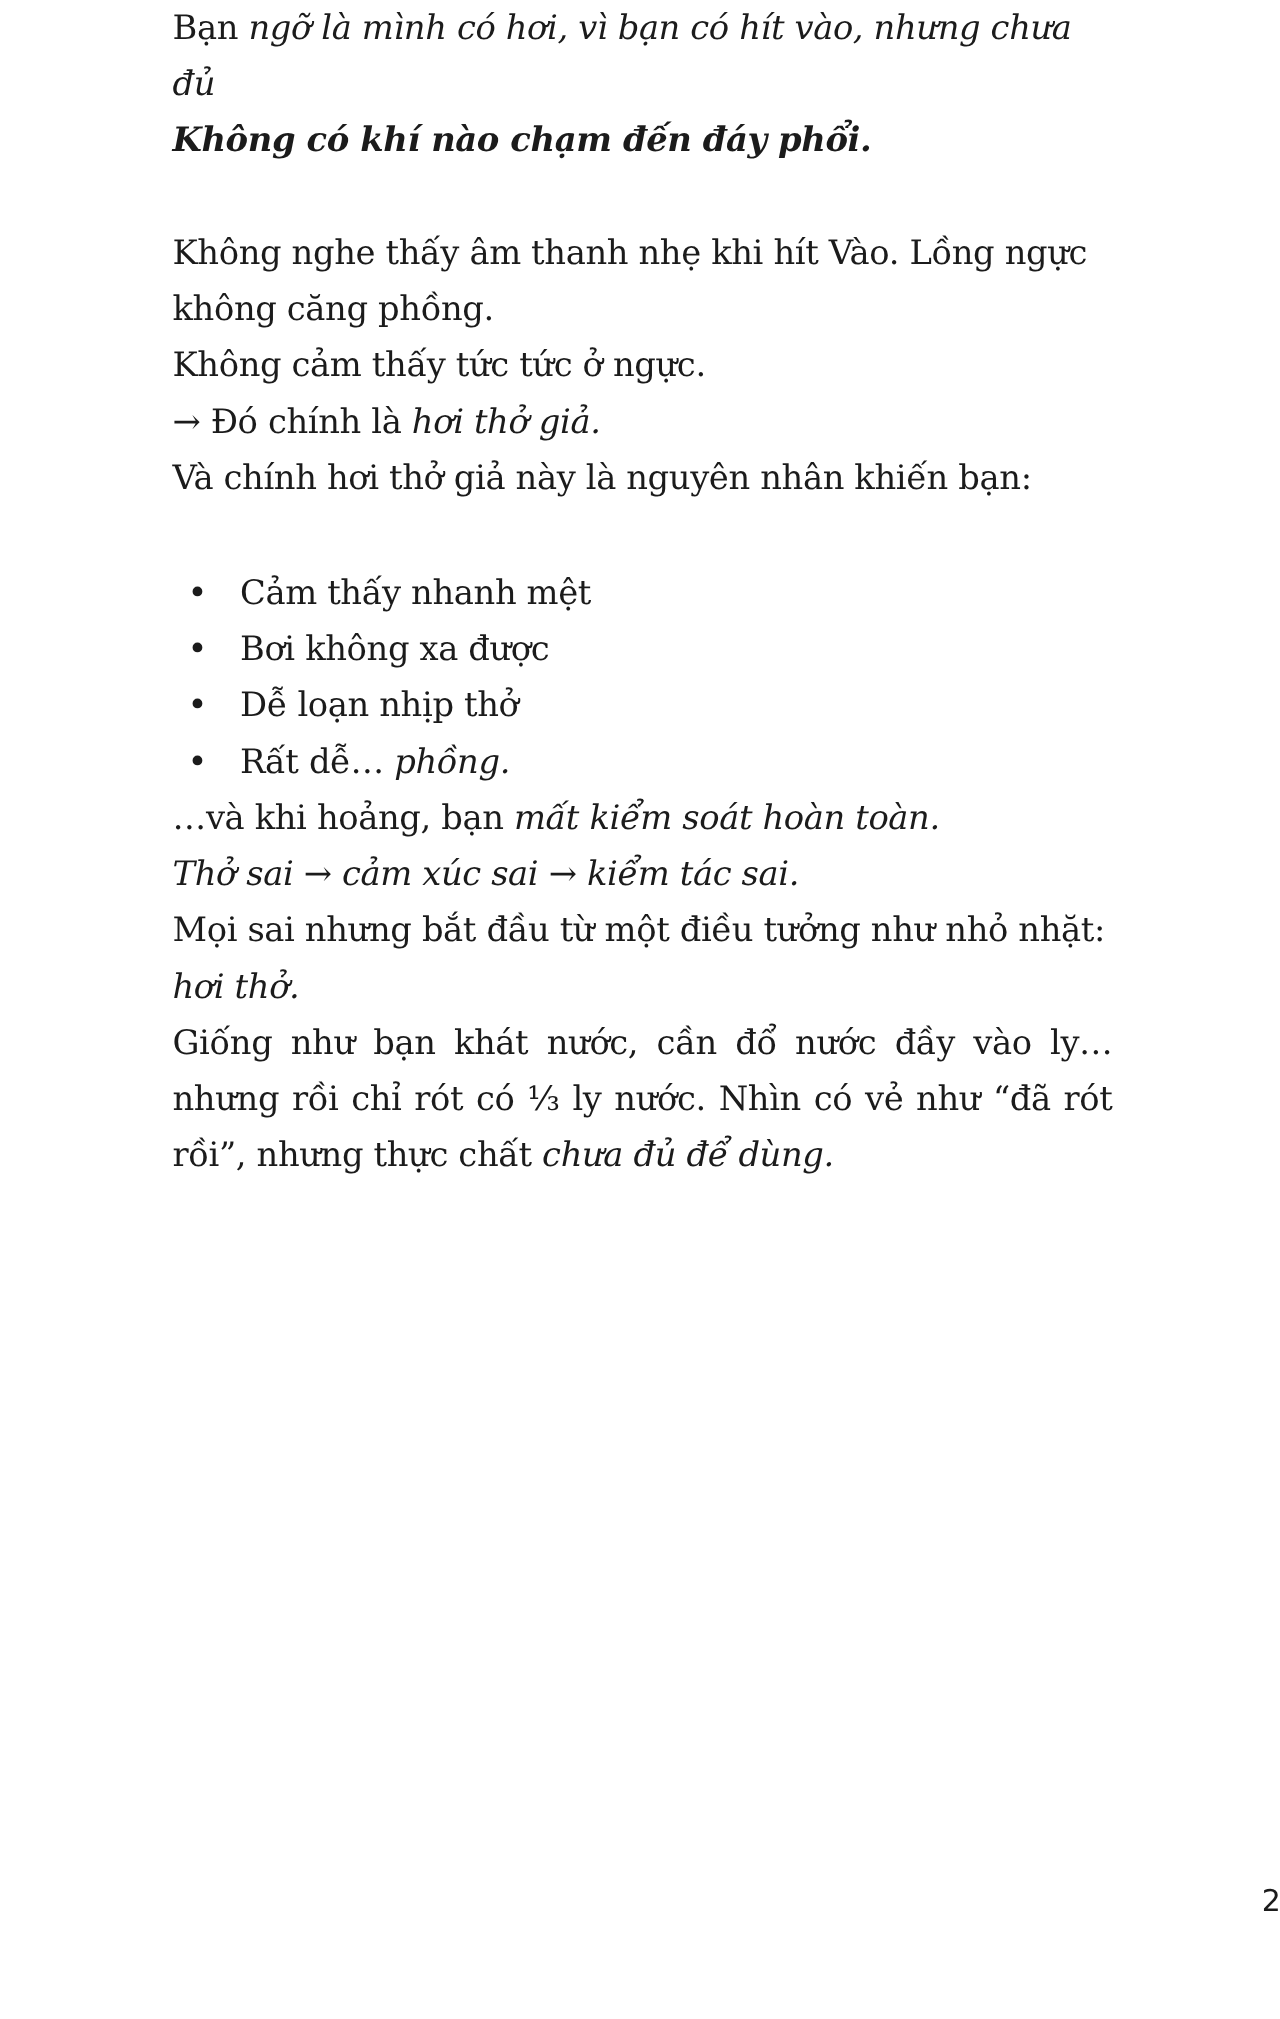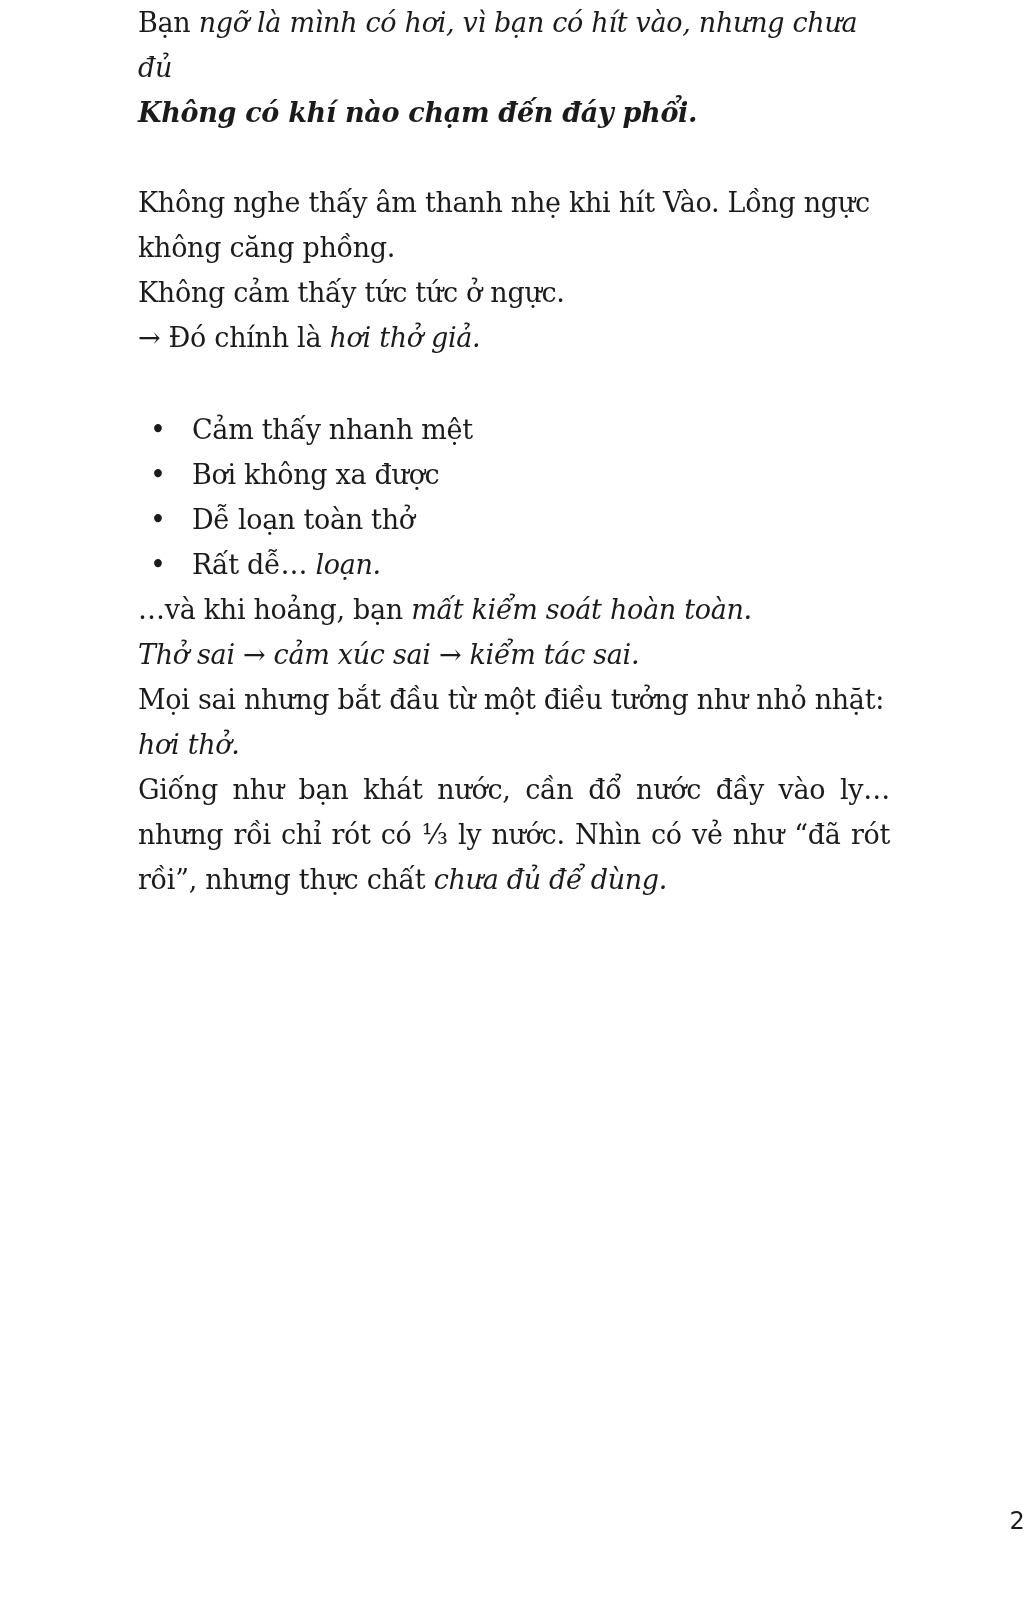--- a/index.html
+++ b/index.html
@@ -66,37 +66,38 @@
 
 <div class="page">
   <div class="content">
 
     <p class="p-intro"><span>Bạn </span><span class="it">ngỡ là mình có hơi, vì bạn có hít vào, nhưng chưa đủ</span><br><span class="bit">Không có khí nào chạm đến đáy phổi.</span></p>
 
     <p class="p-observations"><br><span>Không nghe thấy âm thanh nhẹ khi hít Vào. Lồng ngực không căng phồng.</span><br><span>Không cảm thấy tức tức ở ngực.</span></p>
 
     <p class="p-false-breath"><span>→ Đó chính là </span><span class="it">hơi thở giả.</span></p>
 
+    <p class="p-cause"><span>Và chính hơi thở giả này là nguyên nhân khiến bạn:</span></p>
 
     <div class="bullets">
       <div class="bullet-item">
         <span class="bullet-marker">•</span>
         <span class="bullet-text">Cảm thấy nhanh mệt</span>
       </div>
       <div class="bullet-item">
         <span class="bullet-marker">•</span>
         <span class="bullet-text">Bơi không xa được</span>
       </div>
       <div class="bullet-item">
         <span class="bullet-marker">•</span>
-        <span class="bullet-text">Dễ loạn toàn thở</span>
+        <span class="bullet-text">Dễ loạn nhịp thở</span>
       </div>
       <div class="bullet-item">
         <span class="bullet-marker">•</span>
-        <span class="bullet-text"><span>Rất dễ… </span><span class="it">loạn.</span></span>
+        <span class="bullet-text"><span>Rất dễ… </span><span class="it">phồng.</span></span>
       </div>
     </div>
 
     <p class="p-panic"><span>…và khi hoảng, bạn </span><span class="it">mất kiểm soát hoàn toàn.</span></p>
 
     <p class="p-chain"><span class="it">Thở sai → cảm xúc sai → kiểm tác sai.</span><br><span>Mọi sai nhưng bắt đầu từ một điều tưởng như nhỏ nhặt: </span><span class="it">hơi thở.</span></p>
 
     <p class="p-analogy"><span>Giống như bạn khát nước, cần đổ nước đầy vào ly… nhưng rồi chỉ rót có ⅓ ly nước. Nhìn có vẻ như “đã rót rồi”, nhưng thực chất </span><span class="it">chưa đủ để dùng.</span></p>
 
   </div>

